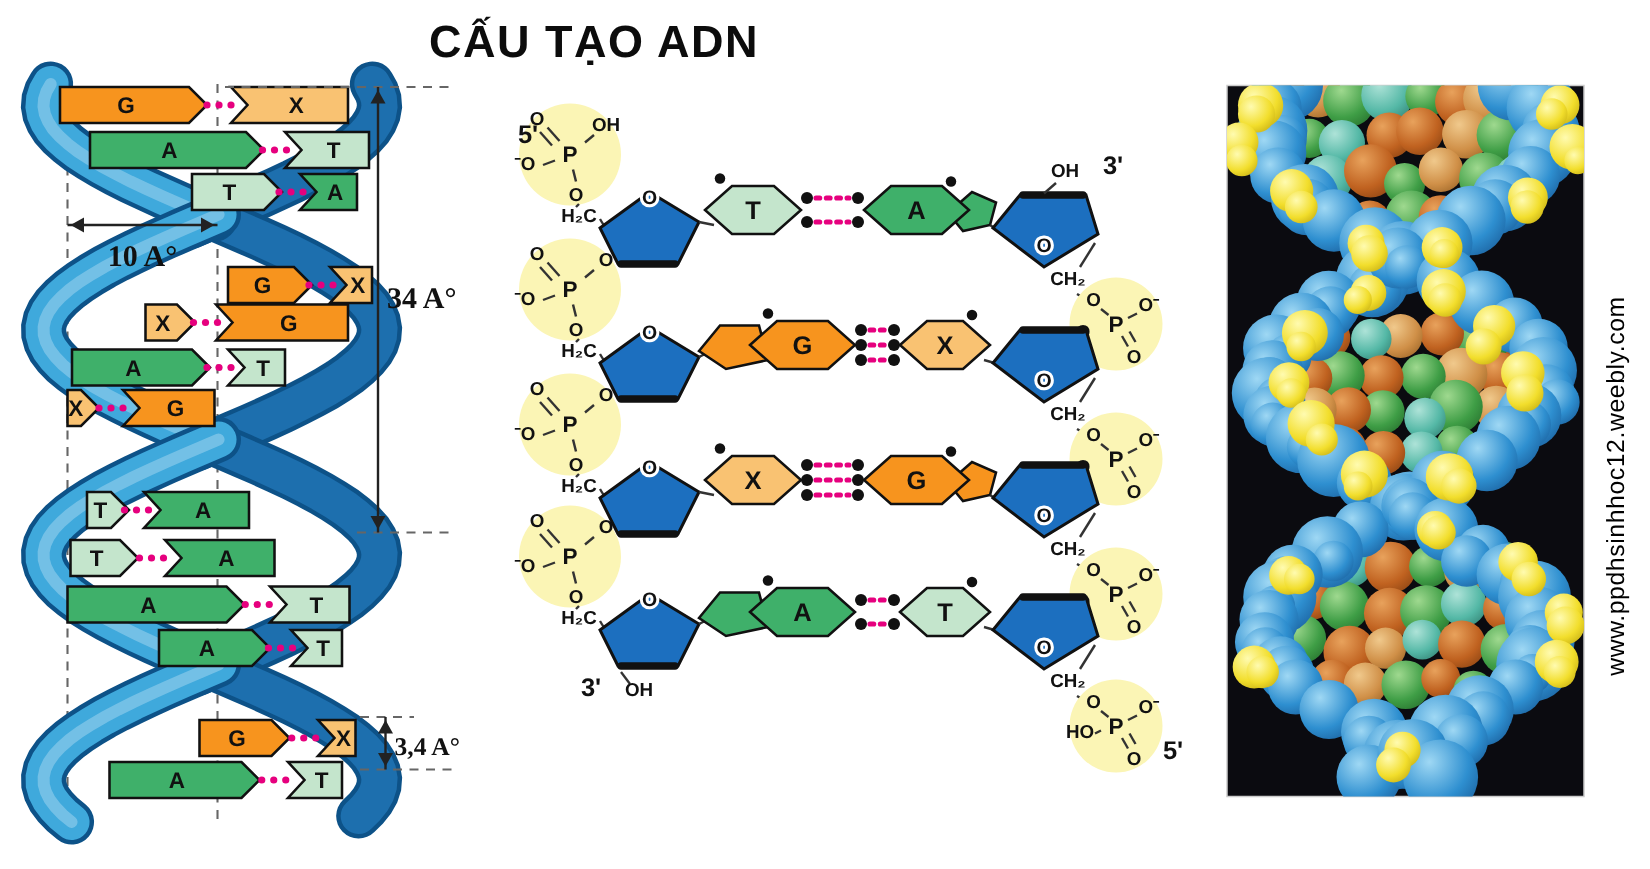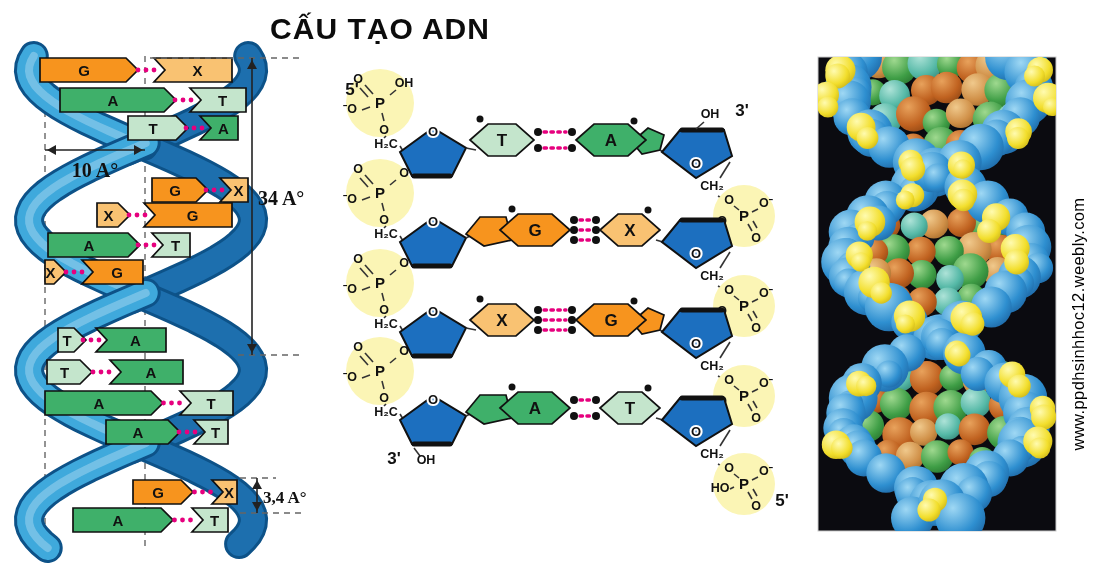--- a/index.html
+++ b/index.html
@@ -1,18 +1,18 @@
 <!DOCTYPE html>
 <html><head>
 <meta charset="utf-8">
 <style>
   html,body{margin:0;padding:0;background:#fff;}
   body{width:1100px;height:579px;position:relative;overflow:hidden;
        font-family:"Liberation Sans",sans-serif;}
-  .title{position:absolute;top:12px;left:0;width:760px;text-align:center;
+  .title{position:absolute;top:12px;left:16px;width:760px;text-align:center;
          font-size:30px;font-weight:800;color:#0c0c0c;letter-spacing:1px;}
   .panel{position:absolute;top:0;}
   .helix-panel{left:0;}
   .chem-panel{left:330px;}
   .model-panel{left:813px;}
   .wm{position:absolute;left:1056px;top:0;width:44px;height:579px;}
   .wm span{position:absolute;left:50%;top:56%;
            transform:translate(-50%,-50%) rotate(-90deg);
            white-space:nowrap;font-size:16.5px;color:#000;letter-spacing:.4px;}
   

